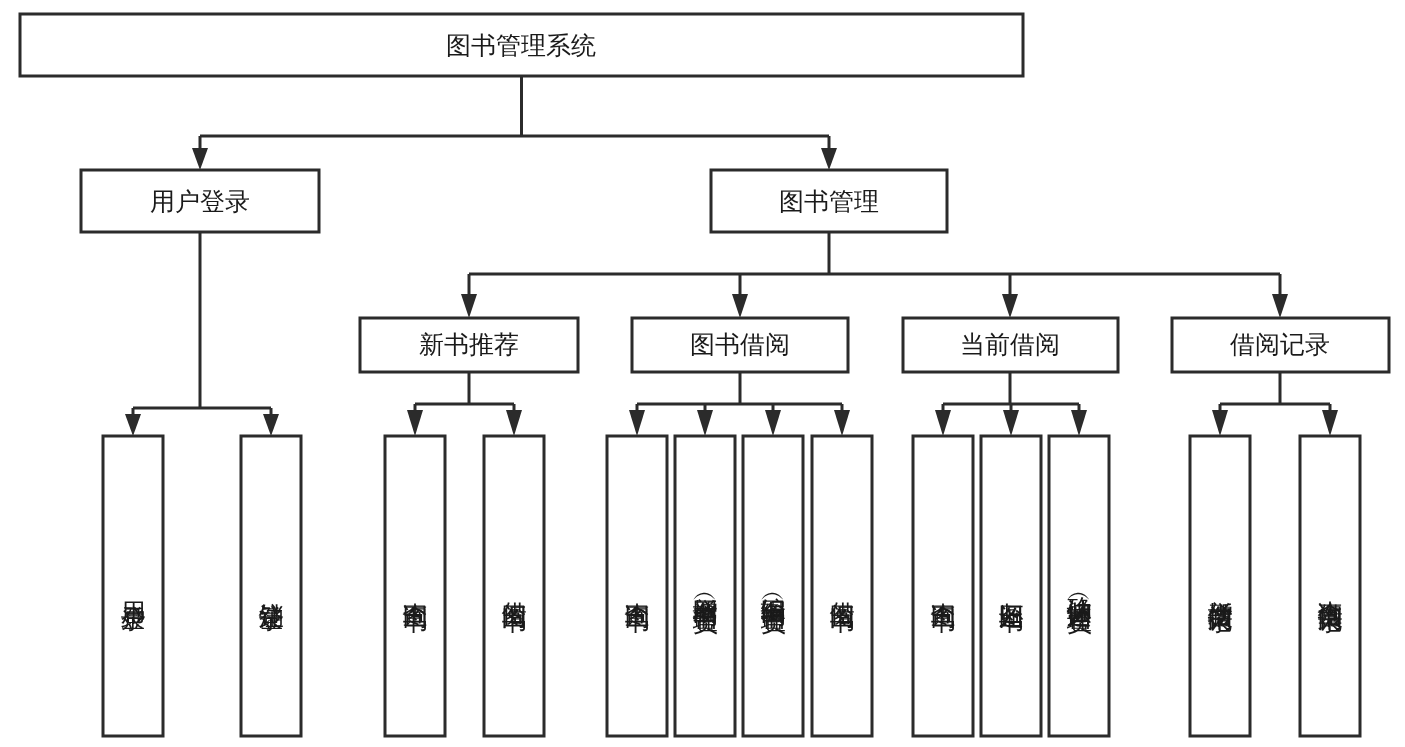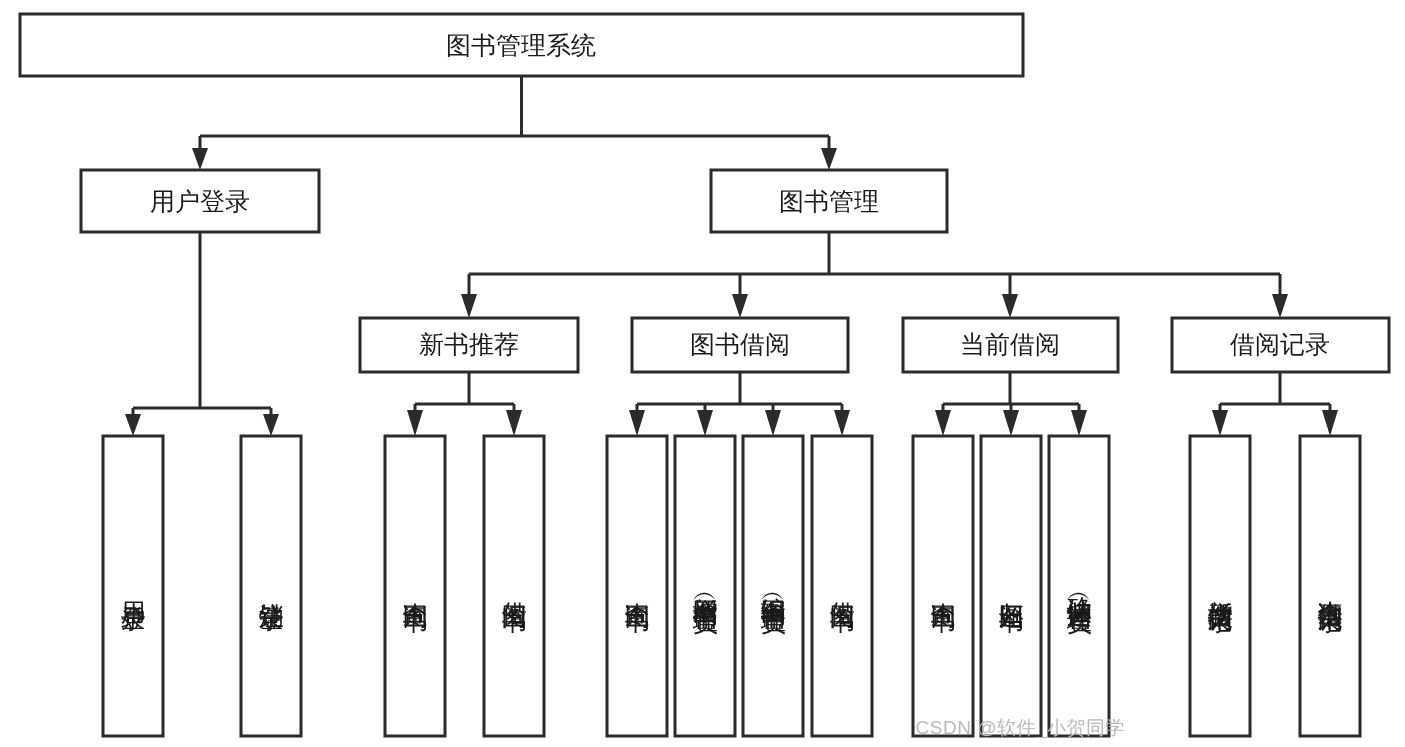--- a/index.html
+++ b/index.html
@@ -220,15 +220,14 @@
   <div class="node-label-v" style="left:743px; top:436px; width:60px; height:300px;">编辑图书（管理员）</div>
   <div class="node-label-v" style="left:812px; top:436px; width:60px; height:300px;">借阅图书</div>
 
   <div class="node-label-v" style="left:913px; top:436px; width:60px; height:300px;">查询图书</div>
   <div class="node-label-v" style="left:981px; top:436px; width:60px; height:300px;">归还图书</div>
   <div class="node-label-v" style="left:1049px; top:436px; width:60px; height:300px;">确认归还（管理员）</div>
 
   <div class="node-label-v" style="left:1190px; top:436px; width:60px; height:300px;">新增借阅记录</div>
   <div class="node-label-v" style="left:1300px; top:436px; width:60px; height:300px;">查询借阅记录</div>
 
-  <div class="watermark">CSDN @软件_小贺同学</div>
 
 </div>
 
 </body></html>

